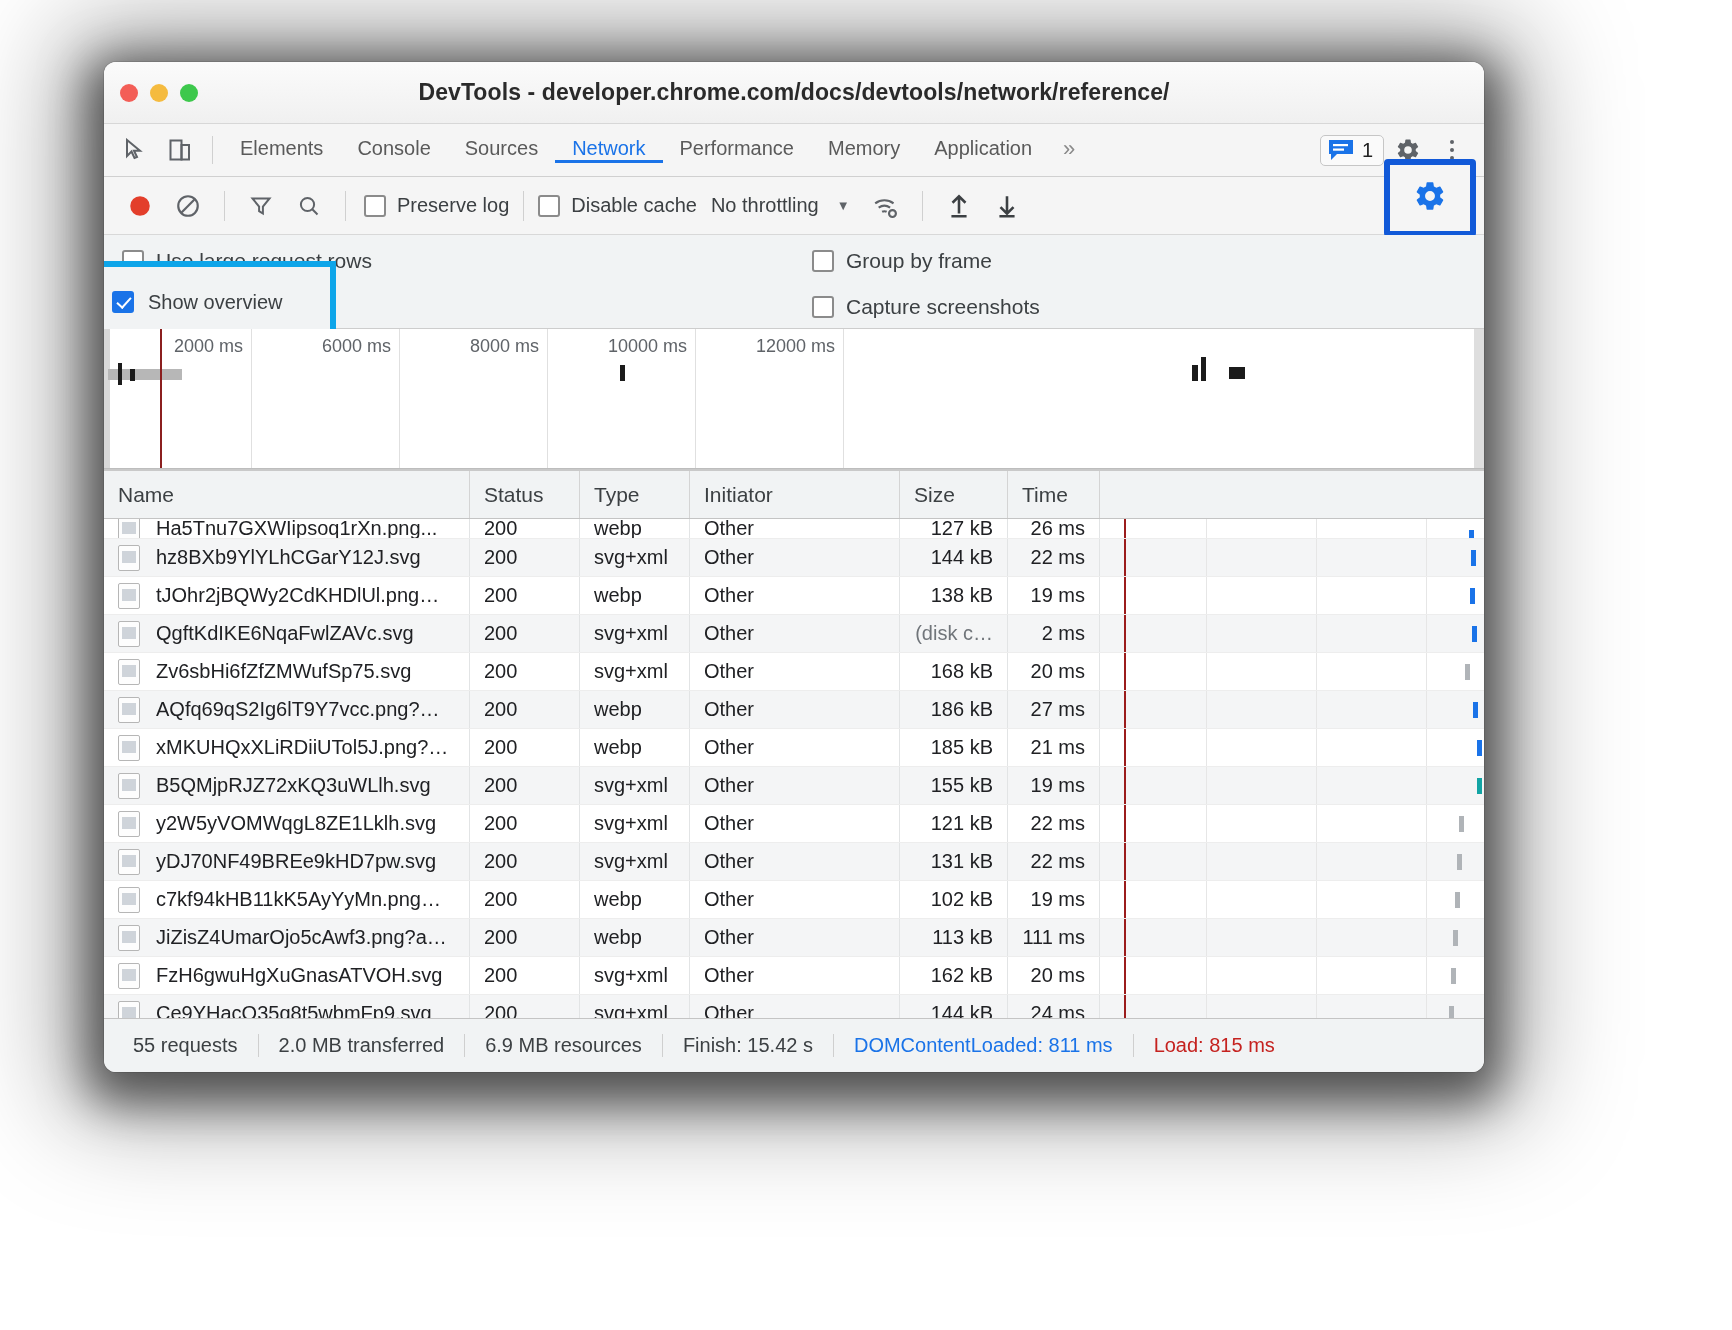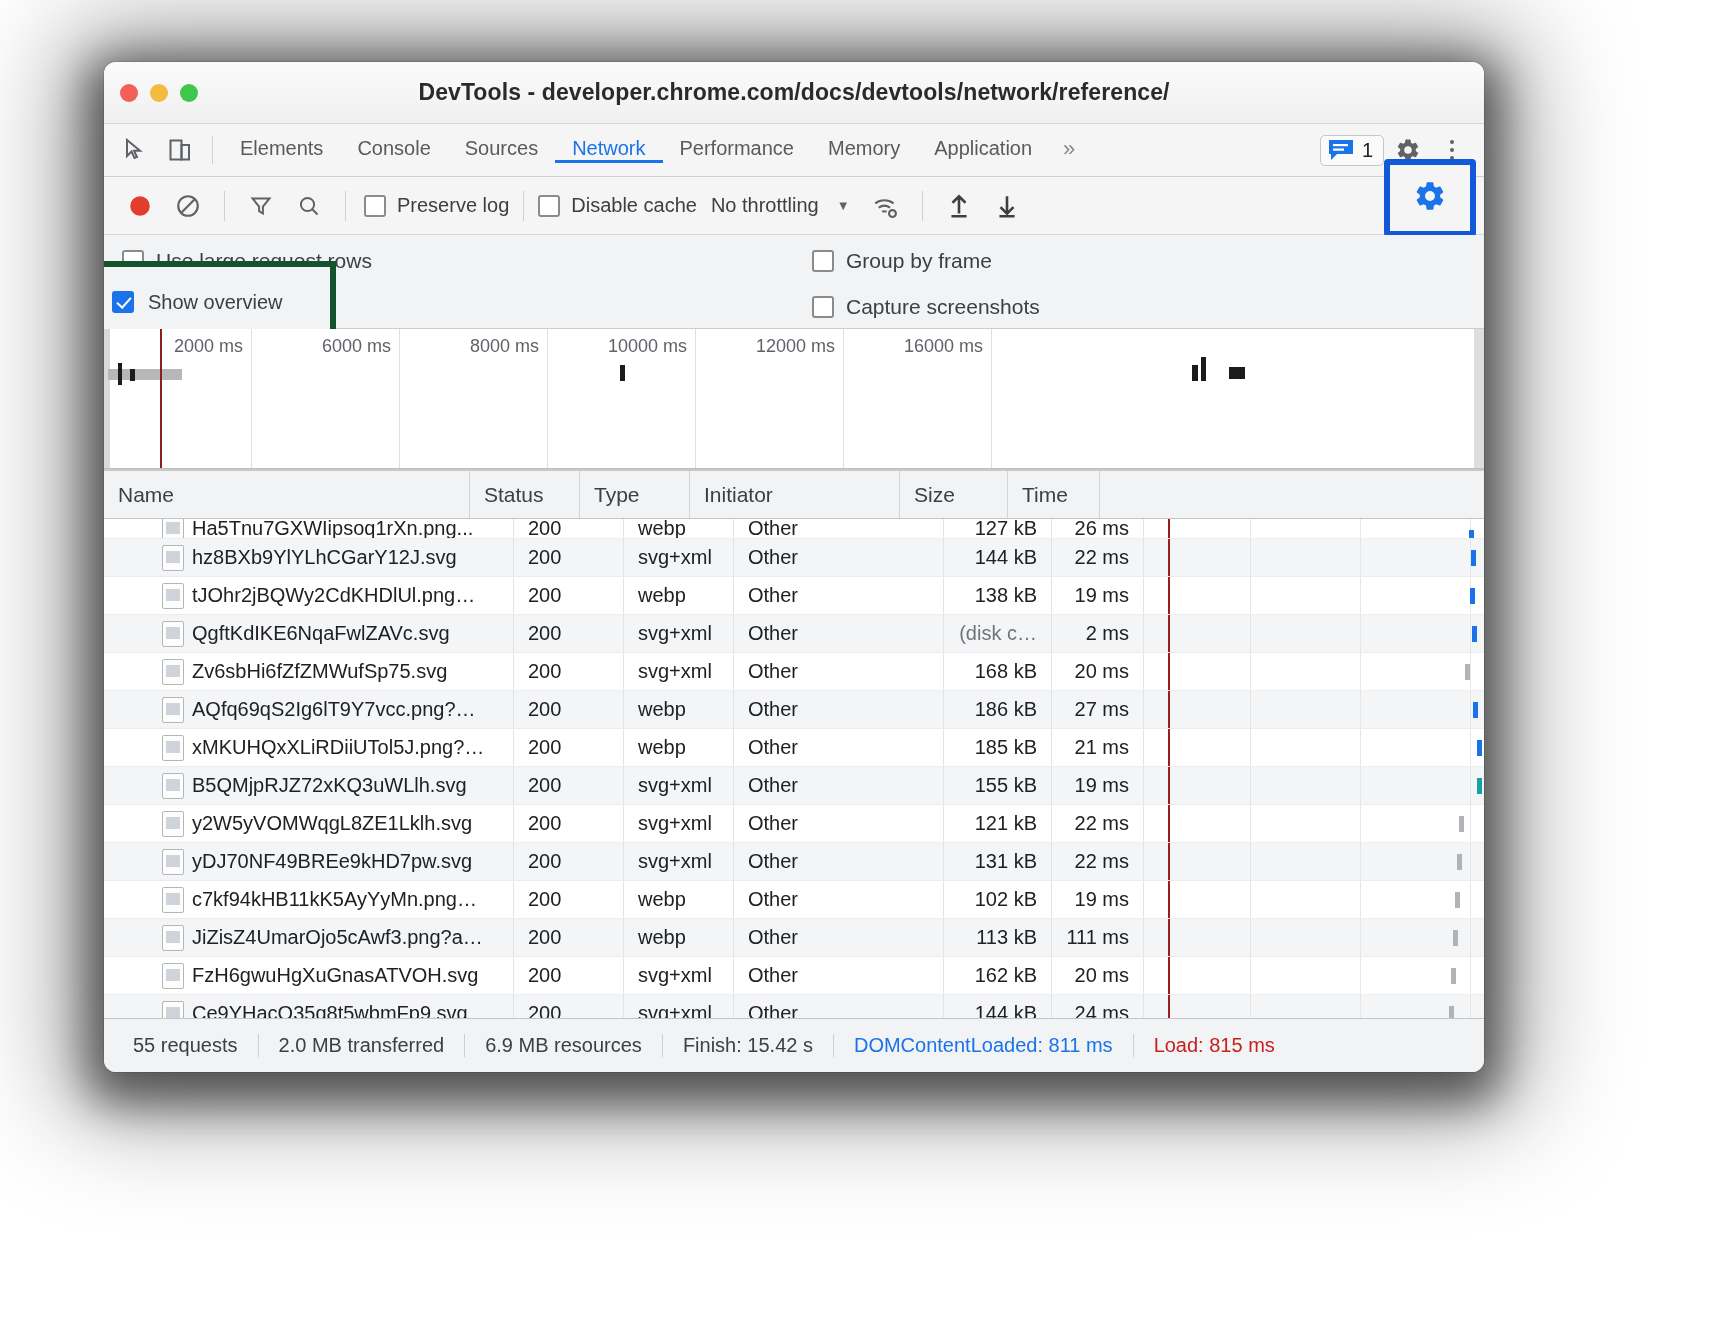--- a/index.html
+++ b/index.html
@@ -121,21 +121,21 @@
     display: grid; grid-template-columns: 690px 1fr;
     row-gap: 22px;
   }
   .opt { display: flex; align-items: center; gap: 12px; cursor: pointer; }
   .opt .cblabel { font-size: 21px; color: #3c4043; }
 
   
   .overview-highlight {
     position: absolute; left: -22px; top: 26px;
     width: 254px; height: 82px;
-    border: 6px solid #14532d;
+    border: 6px solid #0ea5e9;
     background: #f1f3f4;
     display: flex; align-items: center; padding-left: 24px; gap: 14px;
   }
 
   
   .overview {
     flex: 0 0 140px; background: #ffffff;
     border-bottom: 1px solid #bdbdbd; position: relative; overflow: hidden;
   }
   .ov-grid { position: absolute; inset: 0; display: flex; }
@@ -173,21 +173,21 @@
 
   .tbody { flex: 1 1 auto; overflow: hidden; position: relative; }
   .row {
     display: flex; height: 38px; font-size: 20px; color: #202124;
     align-items: center; border-bottom: 1px solid #ededed;
   }
   .row:nth-child(even) { background: #f4f5f6; }
   .row.clipped { height: 20px; align-items: flex-start; overflow: hidden; }
   .cell { padding: 0 14px; height: 100%; display: flex; align-items: center; border-right: 1px solid #e2e4e5; overflow: hidden; white-space: nowrap; }
   .cell.right { justify-content: flex-end; }
-  .cell.name { gap: 8px; margin-left: 44px; }
+  .cell.name { gap: 16px; }
   .cell.muted { color: #70757a; }
   .fileicon {
     width: 22px; height: 26px; flex: 0 0 22px;
     border: 1px solid #b6b6b6; background: #fdfdfd; border-radius: 2px;
     position: relative;
   }
   .fileicon::after {
     content: ""; position: absolute; left: 3px; top: 5px; right: 3px; bottom: 7px;
     background: #cfd4da;
   }
@@ -389,23 +389,20 @@
             <span class="ov-tick">6000 ms</span>
           </div>
         <div class="ov-cell" style="width:148px">
             <span class="ov-tick">8000 ms</span>
           </div>
         <div class="ov-cell" style="width:148px">
             <span class="ov-tick">10000 ms</span>
           </div>
         <div class="ov-cell" style="width:148px">
             <span class="ov-tick">12000 ms</span>
-          </div>
-        <div class="ov-cell" style="width:148px">
-            <span class="ov-tick">16000 ms</span>
           </div>
       </div>
       <div class="ov-leftedge"></div>
       <div class="ov-rightedge"></div>
       <div class="ov-band" style="left:4px; width:74px;"></div>
       <div class="ov-bar" style="left:14px; top:34px; width:4px; height:22px;"></div>
       <div class="ov-bar" style="left:26px; top:40px; width:5px; height:12px;"></div>
       <div class="ov-bar" style="left:516px; top:36px; width:5px; height:16px;"></div>
       <div class="ov-bar" style="left:1088px; top:36px; width:6px; height:16px;"></div>
       <div class="ov-bar" style="left:1097px; top:28px; width:5px; height:24px;"></div>

